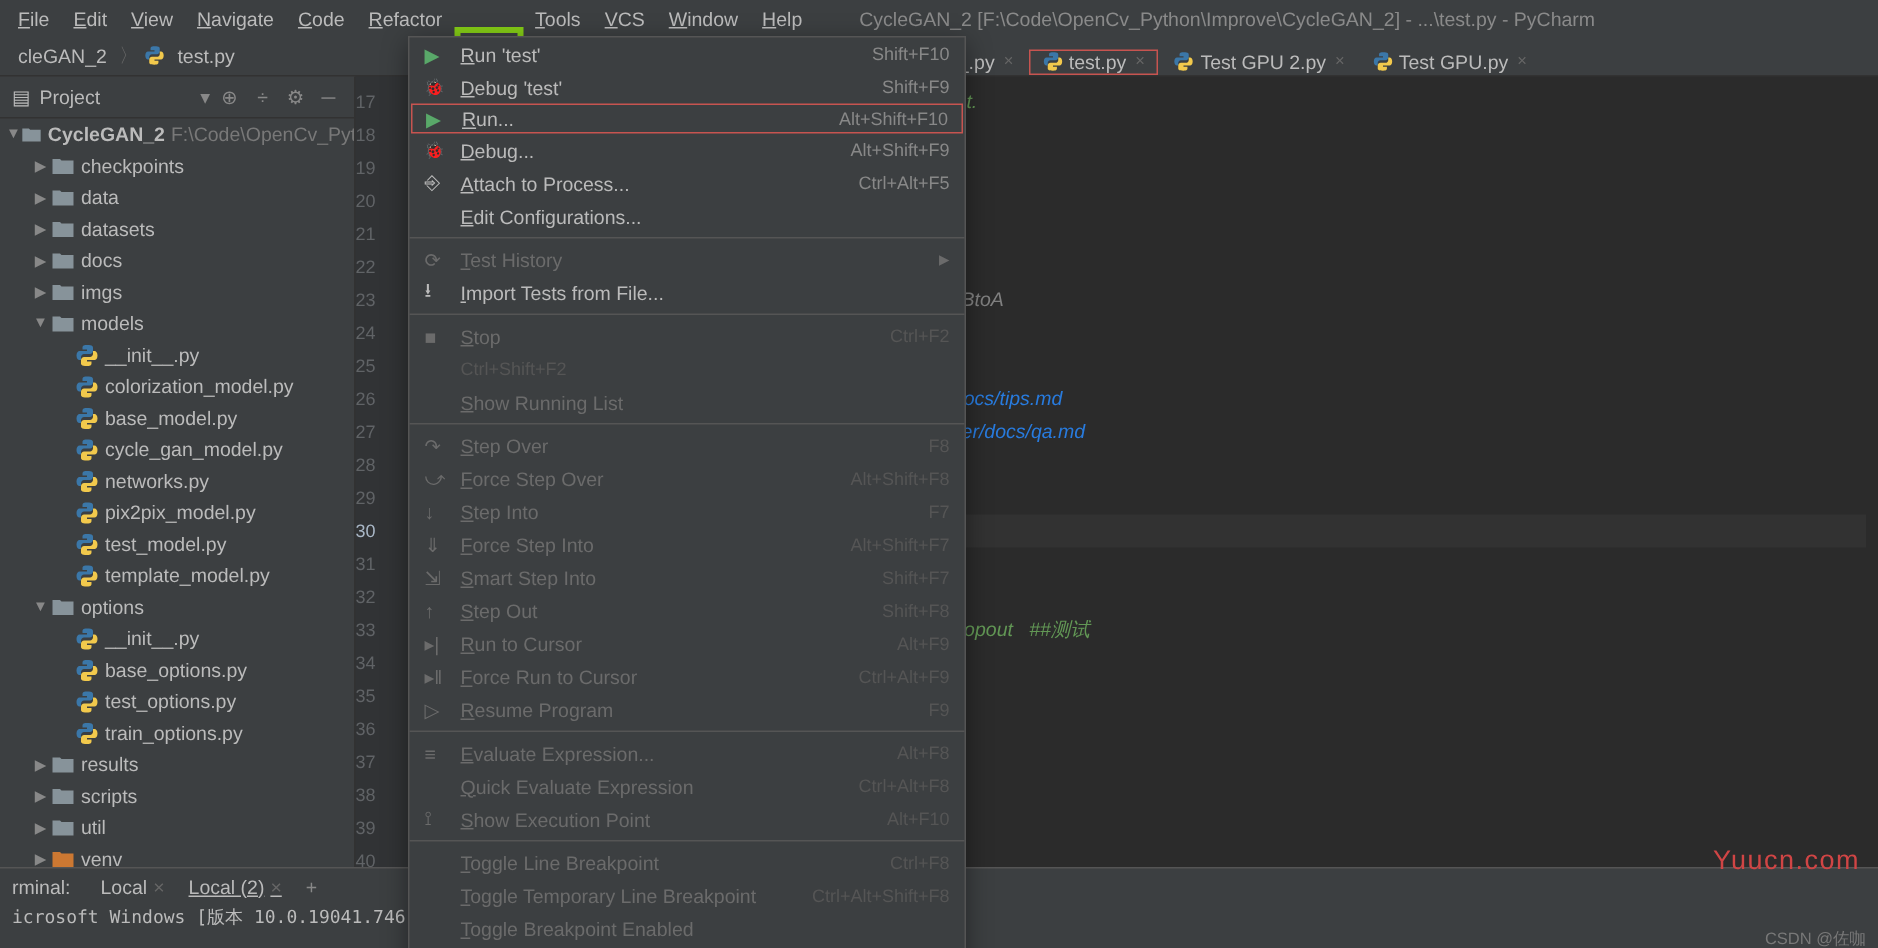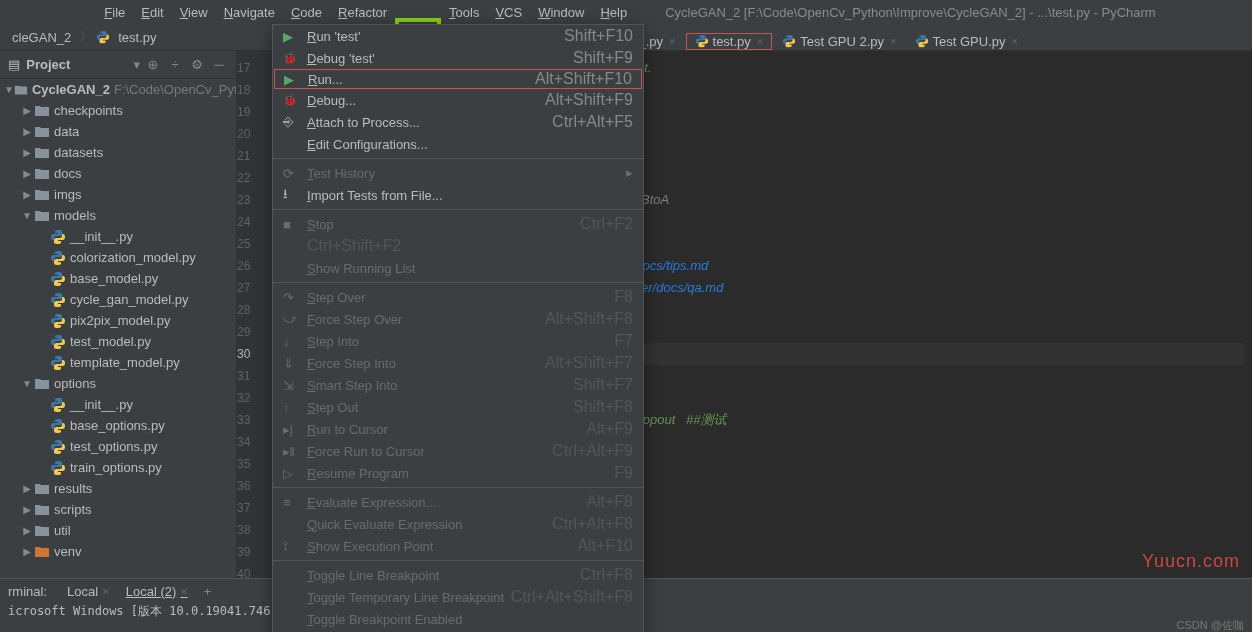--- a/index.html
+++ b/index.html
@@ -1,29 +1,29 @@
 <!DOCTYPE html>
 <html><head>
 <meta charset="utf-8">
 <style>
 * { margin: 0; padding: 0; box-sizing: border-box; font-family: "Segoe UI", Arial, sans-serif; }
 body { width: 1252px; height: 632px; background: #2b2b2b; color: #bbb; font-size: 13px; overflow: hidden; position: relative; }
-.menubar { height: 24px; background: #3c3f41; display: flex; align-items: center; padding: 0 4px; color: #bbb; justify-content: center; }
+.menubar { height: 24px; background: #3c3f41; display: flex; align-items: center; padding: 0 4px; color: #bbb; }
 .menubar .item { padding: 2px 8px; cursor: pointer; }
 .menubar .item.highlight { border: 4px solid #84cc16; padding: 1px 7px; margin-top: 37px; }
 .menubar .item u { text-decoration: underline; }
 .menubar .title { margin-left: 30px; color: #8a8a8a; }
 .breadcrumb { height: 27px; background: #3c3f41; display: flex; align-items: center; padding: 0 8px; border-bottom: 1px solid #323232; }
 .breadcrumb .crumb { padding: 0 4px; color: #bbb; }
 .breadcrumb .sep { color: #666; margin: 0 4px; }
 .breadcrumb .py-icon { width: 14px; height: 14px; margin-right: 4px; display: inline-block; }
 .main { display: flex; height: 528px; }
 .sidebar { width: 237px; background: #3c3f41; border-right: 1px solid #323232; display: flex; flex-direction: column; }
 .sb-head { height: 28px; display: flex; align-items: center; padding: 0 8px; border-bottom: 1px solid #323232; }
-.sb-head .title { flex: 1; font-weight: 700; }
+.sb-head .title { flex: 1; font-weight: 400; }
 .sb-head .icon { width: 18px; height: 18px; margin-left: 4px; color: #888; cursor: pointer; display: flex; align-items: center; justify-content: center; }
 .tree { flex: 1; overflow: hidden; font-size: 13px; }
 .tree-row { height: 21px; display: flex; align-items: center; padding-left: 4px; white-space: nowrap; cursor: pointer; }
 .tree-row .indent { display: inline-block; }
 .tree-row .arrow { width: 14px; display: inline-block; color: #888; font-size: 10px; text-align: center; }
 .tree-row .icon { width: 16px; height: 16px; margin-right: 4px; display: inline-flex; align-items: center; justify-content: center; }
 .tree-row .name { color: #bbb; }
 .tree-row .dim { color: #787878; margin-left: 4px; }
 .folder-icon svg, .py-icon svg { width: 14px; height: 14px; }
 .gutter { width: 42px; background: #313335; text-align: left; color: #606366; padding-top: 6px; font-size: 12px; font-family: Consolas, monospace; }
@@ -39,31 +39,31 @@
 .code .line.cur { background: #323232; }
 .code .cmd { color: #808080; }
 .code .url { color: #287bde; }
 .code .cn { color: #629755; }
 .dropdown { position: absolute; top: 24px; left: 272px; width: 372px; background: #3c3f41; border: 1px solid #555; box-shadow: 0 4px 16px rgba(0,0,0,.4); z-index: 100; }
 .dd-item { height: 22px; display: flex; align-items: center; padding: 0 10px; color: #bbb; cursor: pointer; }
 .dd-item.disabled { color: #6b6b6b; }
 .dd-item.highlight { border: 1px solid #c75450; height: 20px; margin: 0 1px; padding: 0 9px; }
 .dd-item .icon { width: 16px; margin-right: 8px; display: inline-flex; }
 .dd-item .label { flex: 1; }
-.dd-item .shortcut { color: #888; font-size: 16px; }
+.dd-item .shortcut { color: #888; font-size: 12px; }
 .dd-item.disabled .shortcut { color: #555; }
 .dd-sep { height: 1px; background: #555; margin: 3px 0; }
 .bottom-panel { position: absolute; bottom: 14px; left: 0; right: 0; height: 40px; background: #3c3f41; border-top: 1px solid #555; }
 .bp-tabs { height: 24px; display: flex; align-items: center; padding: 0 8px; }
 .bp-tab { padding: 0 8px; color: #bbb; cursor: pointer; }
 .bp-tab .close { margin-left: 4px; color: #666; }
 .bp-add { margin-left: 8px; color: #888; cursor: pointer; }
 .bp-content { padding: 0 8px; color: #bbb; font-family: Consolas, monospace; font-size: 12px; }
 .statusbar { position: absolute; bottom: 0; left: 0; right: 0; height: 14px; background: #3c3f41; display: flex; justify-content: flex-end; align-items: center; padding: 0 8px; font-size: 11px; color: #787878; }
-.watermark-yuucn { position: absolute; right: 12px; bottom: 60px; color: #d04545; font-size: 18px; font-family: Arial; letter-spacing: 1px; pointer-events: none; }
+.watermark-yuucn { position: absolute; right: 12px; bottom: 48px; color: #d04545; font-size: 18px; font-family: Arial; letter-spacing: 1px; pointer-events: none; }
 </style>
 </head>
 <body>
 
 <div class="menubar" id="menubar">
     <span class="item"><u>F</u>ile</span>
     <span class="item"><u>E</u>dit</span>
     <span class="item"><u>V</u>iew</span>
     <span class="item"><u>N</u>avigate</span>
     <span class="item"><u>C</u>ode</span>
@@ -205,20 +205,31 @@
         <div class="tree-row">
           <span class="indent" style="width: 32px;"></span>
           <span class="arrow"></span>
           <span class="icon">
             <svg viewBox="0 0 16 16">
               <path fill="#3b77a8" d="M8 1c-3 0-3 1-3 2v1h3v1H3c-1 0-2 1-2 3s1 3 2 3h1V9c0-1 1-2 2-2h4c1 0 2-1 2-2V3c0-1 0-2-4-2z"></path>
               <path fill="#f2c94c" d="M8 15c3 0 3-1 3-2v-1H8v-1h5c1 0 2-1 2-3s-1-3-2-3h-1v2c0 1-1 2-2 2H6c-1 0-2 1-2 2v2c0 1 0 2 4 2z"></path>
             </svg>
           </span>
           <span class="name">cycle_gan_model.py</span>
+        </div>
+        <div class="tree-row">
+          <span class="indent" style="width: 32px;"></span>
+          <span class="arrow"></span>
+          <span class="icon">
+            <svg viewBox="0 0 16 16">
+              <path fill="#3b77a8" d="M8 1c-3 0-3 1-3 2v1h3v1H3c-1 0-2 1-2 3s1 3 2 3h1V9c0-1 1-2 2-2h4c1 0 2-1 2-2V3c0-1 0-2-4-2z"></path>
+              <path fill="#f2c94c" d="M8 15c3 0 3-1 3-2v-1H8v-1h5c1 0 2-1 2-3s-1-3-2-3h-1v2c0 1-1 2-2 2H6c-1 0-2 1-2 2v2c0 1 0 2 4 2z"></path>
+            </svg>
+          </span>
+          <span class="name">networks.py</span>
         </div>
         <div class="tree-row">
           <span class="indent" style="width: 32px;"></span>
           <span class="arrow"></span>
           <span class="icon">
             <svg viewBox="0 0 16 16">
               <path fill="#3b77a8" d="M8 1c-3 0-3 1-3 2v1h3v1H3c-1 0-2 1-2 3s1 3 2 3h1V9c0-1 1-2 2-2h4c1 0 2-1 2-2V3c0-1 0-2-4-2z"></path>
               <path fill="#f2c94c" d="M8 15c3 0 3-1 3-2v-1H8v-1h5c1 0 2-1 2-3s-1-3-2-3h-1v2c0 1-1 2-2 2H6c-1 0-2 1-2 2v2c0 1 0 2 4 2z"></path>
             </svg>
           </span>

